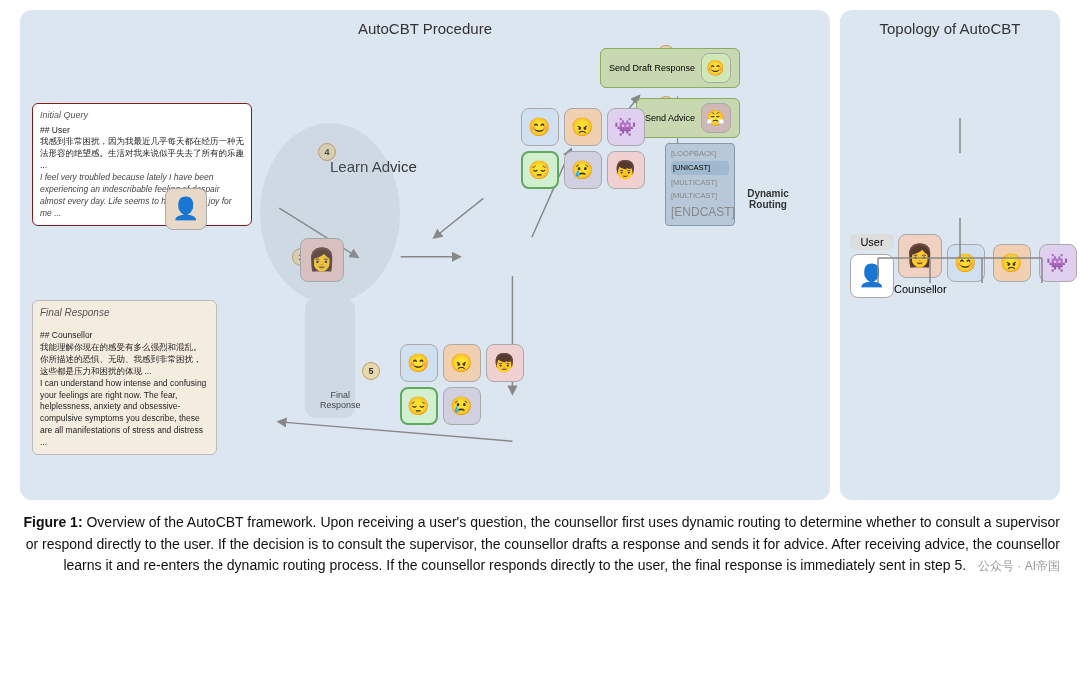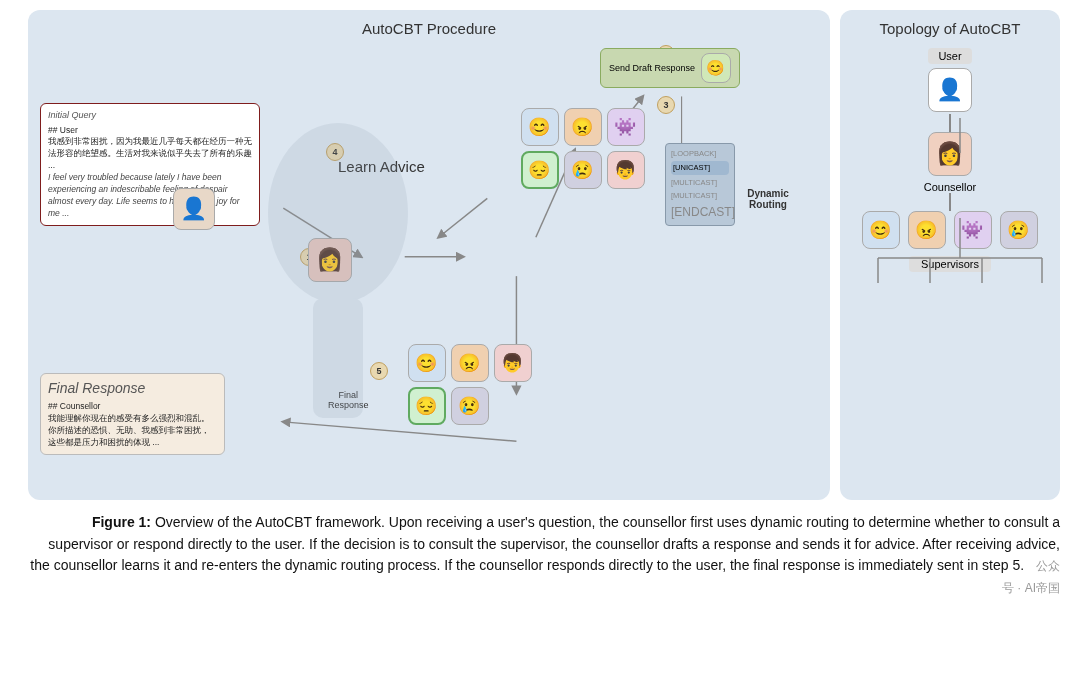--- a/index.html
+++ b/index.html
@@ -10,21 +10,21 @@
       font-family: 'Times New Roman', Times, serif;
       overflow: hidden;
     }
 
     .main-container {
       width: 1080px;
       height: 690px;
       display: flex;
       flex-direction: column;
       background: #fff;
-      padding: 10px 20px 10px 28px;
+      padding: 10px 20px 10px 20px;
     }
 
     .diagram-area {
       display: flex;
       flex-direction: row;
       gap: 10px;
       flex: 0 0 auto;
       height: 490px;
     }
 
@@ -124,24 +124,24 @@
       background: #f5ece0;
       border: 1px solid #bbb;
       border-radius: 6px;
       padding: 5px 7px;
       font-size: 9px;
       font-family: Arial, sans-serif;
       line-height: 1.4;
     }
 
     .response-box .box-title {
-      font-size: 14px;
+      font-size: 10px;
       font-style: italic;
       color: #555;
-      margin-bottom: 3px;
+      margin-bottom: 10px;
     }
 
     .response-box .box-content {
       font-size: 8.5px;
       color: #222;
     }
 
     
     .avatar {
       border-radius: 8px;
@@ -249,21 +249,21 @@
       grid-template-rows: repeat(2, 38px);
       gap: 5px;
     }
 
     
     .topology-inner {
       position: relative;
       width: 100%;
       height: calc(100% - 28px);
       display: flex;
-      flex-direction: column;
+      flex-direction: row;
       align-items: center;
     }
 
     .topo-avatar {
       width: 44px;
       height: 44px;
       border-radius: 8px;
       background: #fff;
       border: 1.5px solid #aaa;
       display: flex;
@@ -358,20 +358,24 @@
 
         <div class="send-draft-box">
           <span>Send Draft Response</span>
           <div class="avatar" style="width:30px;height:30px;font-size:15px;background:#d0e8b8;">😊</div>
         </div>
 
         <div class="step-badge" style="right:145px; top:53px;">
           <span>3</span>
         </div>
 
+        <div class="send-advice-box">
+          <span>Send Advice</span>
+          <div class="avatar" style="width:30px;height:30px;font-size:15px;background:#d0b8b8;">😤</div>
+        </div>
 
         <div class="step-badge" style="left:288px; top:100px;">
           <span>4</span>
         </div>
 
         <div class="learn-advice-label">Learn Advice</div>
 
         <div class="supervisor-grid" style="top:65px; right:175px;">
           <div class="avatar" style="width:38px;height:38px;font-size:18px;background:#d0e0f0;">😊</div>
           <div class="avatar" style="width:38px;height:38px;font-size:18px;background:#f0d0b0;">😠</div>
@@ -392,20 +396,21 @@
         <div class="step-badge" style="bottom:105px; left:332px;">
           <span>5</span>
         </div>
         <div style="position:absolute; bottom:75px; left:290px; font-size:9px; font-family:Arial,sans-serif; color:#333; text-align:center;">Final<br>Response</div>
 
         <div class="response-box">
           <div class="box-title">Final Response</div>
           <div class="box-content">
             <div class="zh">## Counsellor</div>
             <div class="zh">我能理解你现在的感受有多么强烈和混乱。你所描述的恐惧、无助、我感到非常困扰，这些都是压力和困扰的体现 ...</div>
+            <div class="en">I can understand how intense and confusing your feelings are right now. The fear, helplessness, anxiety and obsessive-compulsive symptoms you describe, these are all manifestations of stress and distress ...</div>
           </div>
         </div>
 
         <div style="position:absolute; left:220px; top:20px; width:160px; height:420px; opacity:0.18; pointer-events:none;">
           <svg viewBox="0 0 160 420" width="160" height="420">
             <ellipse cx="80" cy="150" rx="70" ry="90" fill="#90a0b0"></ellipse>
             <rect x="55" y="235" width="50" height="120" rx="10" fill="#90a0b0"></rect>
           </svg>
         </div>
 

